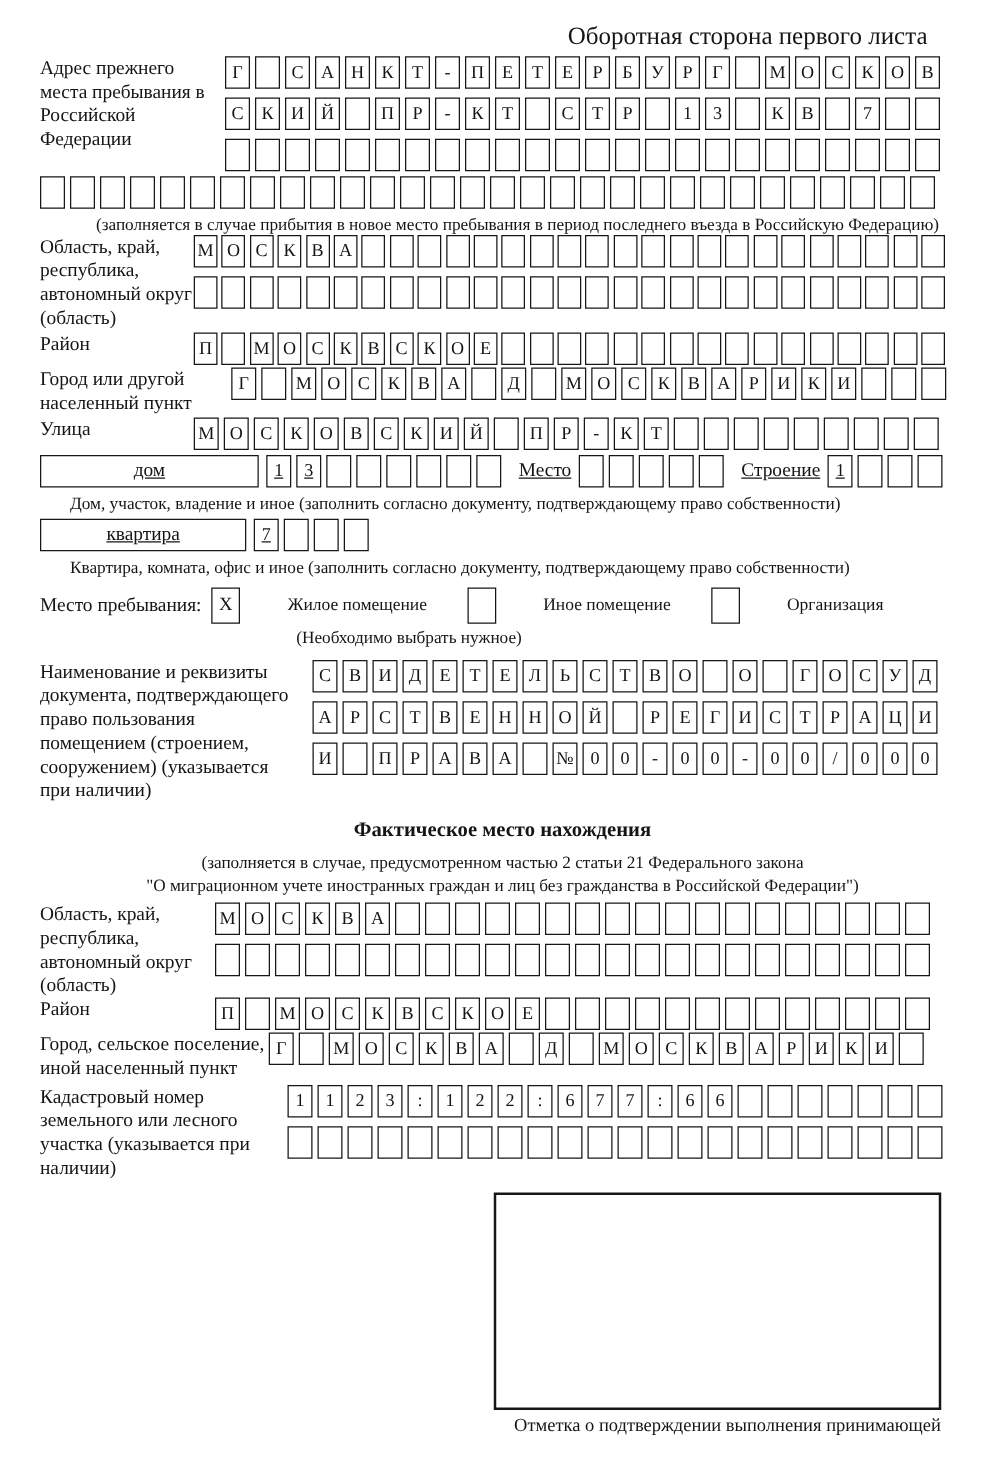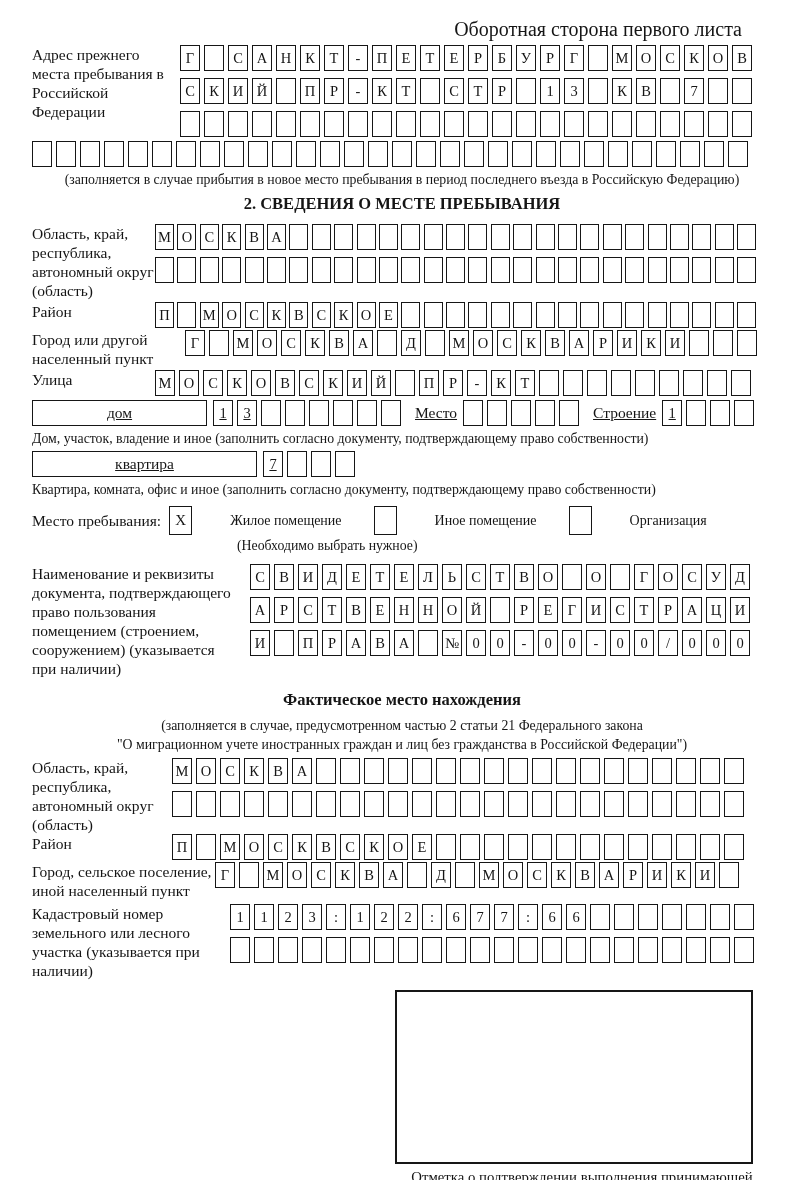--- a/index.html
+++ b/index.html
@@ -17,21 +17,21 @@
   .w210{width:210px;}
   .w140{width:140px;}
   .w183{width:183px;}
   .w190{width:190px;}
   .cellcol{display:flex;flex-direction:column;row-gap:7px;}
   .cellrow{display:flex;flex-wrap:nowrap;}
   .cell{box-sizing:border-box;width:20px;height:26px;border:1.6px solid #161616;
         margin-right:4px;display:inline-flex;align-items:center;justify-content:center;
         font-size:14.5px;line-height:1;background:#fff;}
   .sm .cell{width:19px;margin-right:3.4px;}
-  .caption{font-size:13.8px;line-height:17px;}
+  .caption{font-size:13.8px;line-height:17px;margin-left:24px;}
   .center{text-align:center;}
   .sec-title{font-weight:bold;font-size:16.5px;text-align:center;margin:6px 0 10px 0;}
   .namedbox{box-sizing:border-box;border:1.6px solid #161616;height:26px;
             display:inline-flex;align-items:center;justify-content:center;
             font-size:15.5px;margin-right:6px;}
   .inline-label{font-size:15.5px;margin:0 6px 0 10px;align-self:center;}
   .domrow{display:flex;align-items:flex-start;margin-top:4px;text-decoration:underline;}
   .mestorow{display:flex;align-items:center;margin-top:8px;font-family:Liberation Serif, serif;}
   .checkbox{box-sizing:border-box;width:23px;height:29px;border:1.8px solid #161616;
             display:inline-flex;align-items:center;justify-content:center;
@@ -165,21 +165,20 @@
       <span class="cell"></span>
       <span class="cell"></span>
       <span class="cell"></span>
       <span class="cell"></span>
       <span class="cell"></span>
       <span class="cell"></span>
       <span class="cell"></span>
     </div>
   <div class="caption center mt4">(заполняется в случае прибытия в новое место пребывания в период последнего въезда в Российскую Федерацию)</div>
 
-  <div class="sec-title">2. СВЕДЕНИЯ О МЕСТЕ ПРЕБЫВАНИЯ</div>
 
   <div class="frow minh78">
     <div class="flabel w123">Область, край, республика, автономный округ (область)</div>
     <div class="cellcol sm">
       <div class="cellrow">
           <span class="cell">М</span>
           <span class="cell">О</span>
           <span class="cell">С</span>
           <span class="cell">К</span>
           <span class="cell">В</span>
@@ -356,21 +355,21 @@
     <div class="cellrow">
         <span class="cell">1</span>
         <span class="cell"></span>
         <span class="cell"></span>
         <span class="cell"></span>
       </div>
   </div>
   <div class="caption mt4">Дом, участок, владение и иное (заполнить согласно документу, подтверждающему право собственности)</div>
 
   <div class="domrow mt8">
-    <div class="namedbox" style="width:225px">квартира</div>
+    <div class="namedbox" style="width:165px">квартира</div>
     <div class="cellrow">
         <span class="cell">7</span>
         <span class="cell"></span>
         <span class="cell"></span>
         <span class="cell"></span>
       </div>
   </div>
   <div class="caption mt4">Квартира, комната, офис и иное (заполнить согласно документу, подтверждающему право собственности)</div>
 
   <div class="mestorow">

